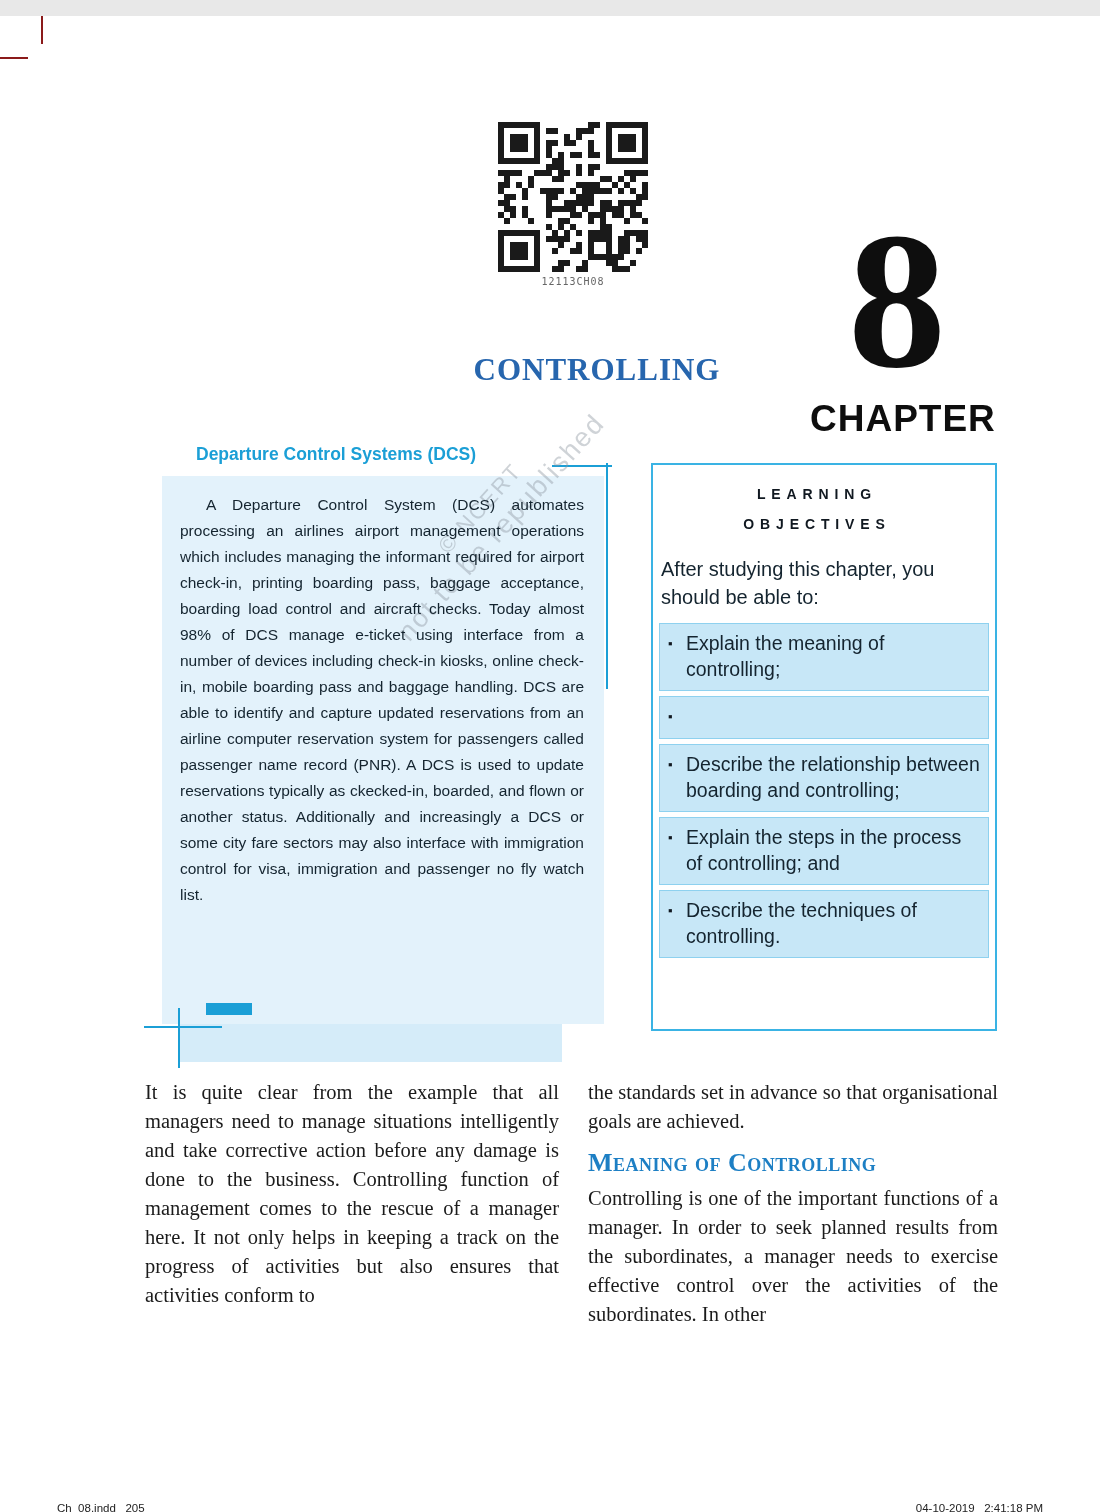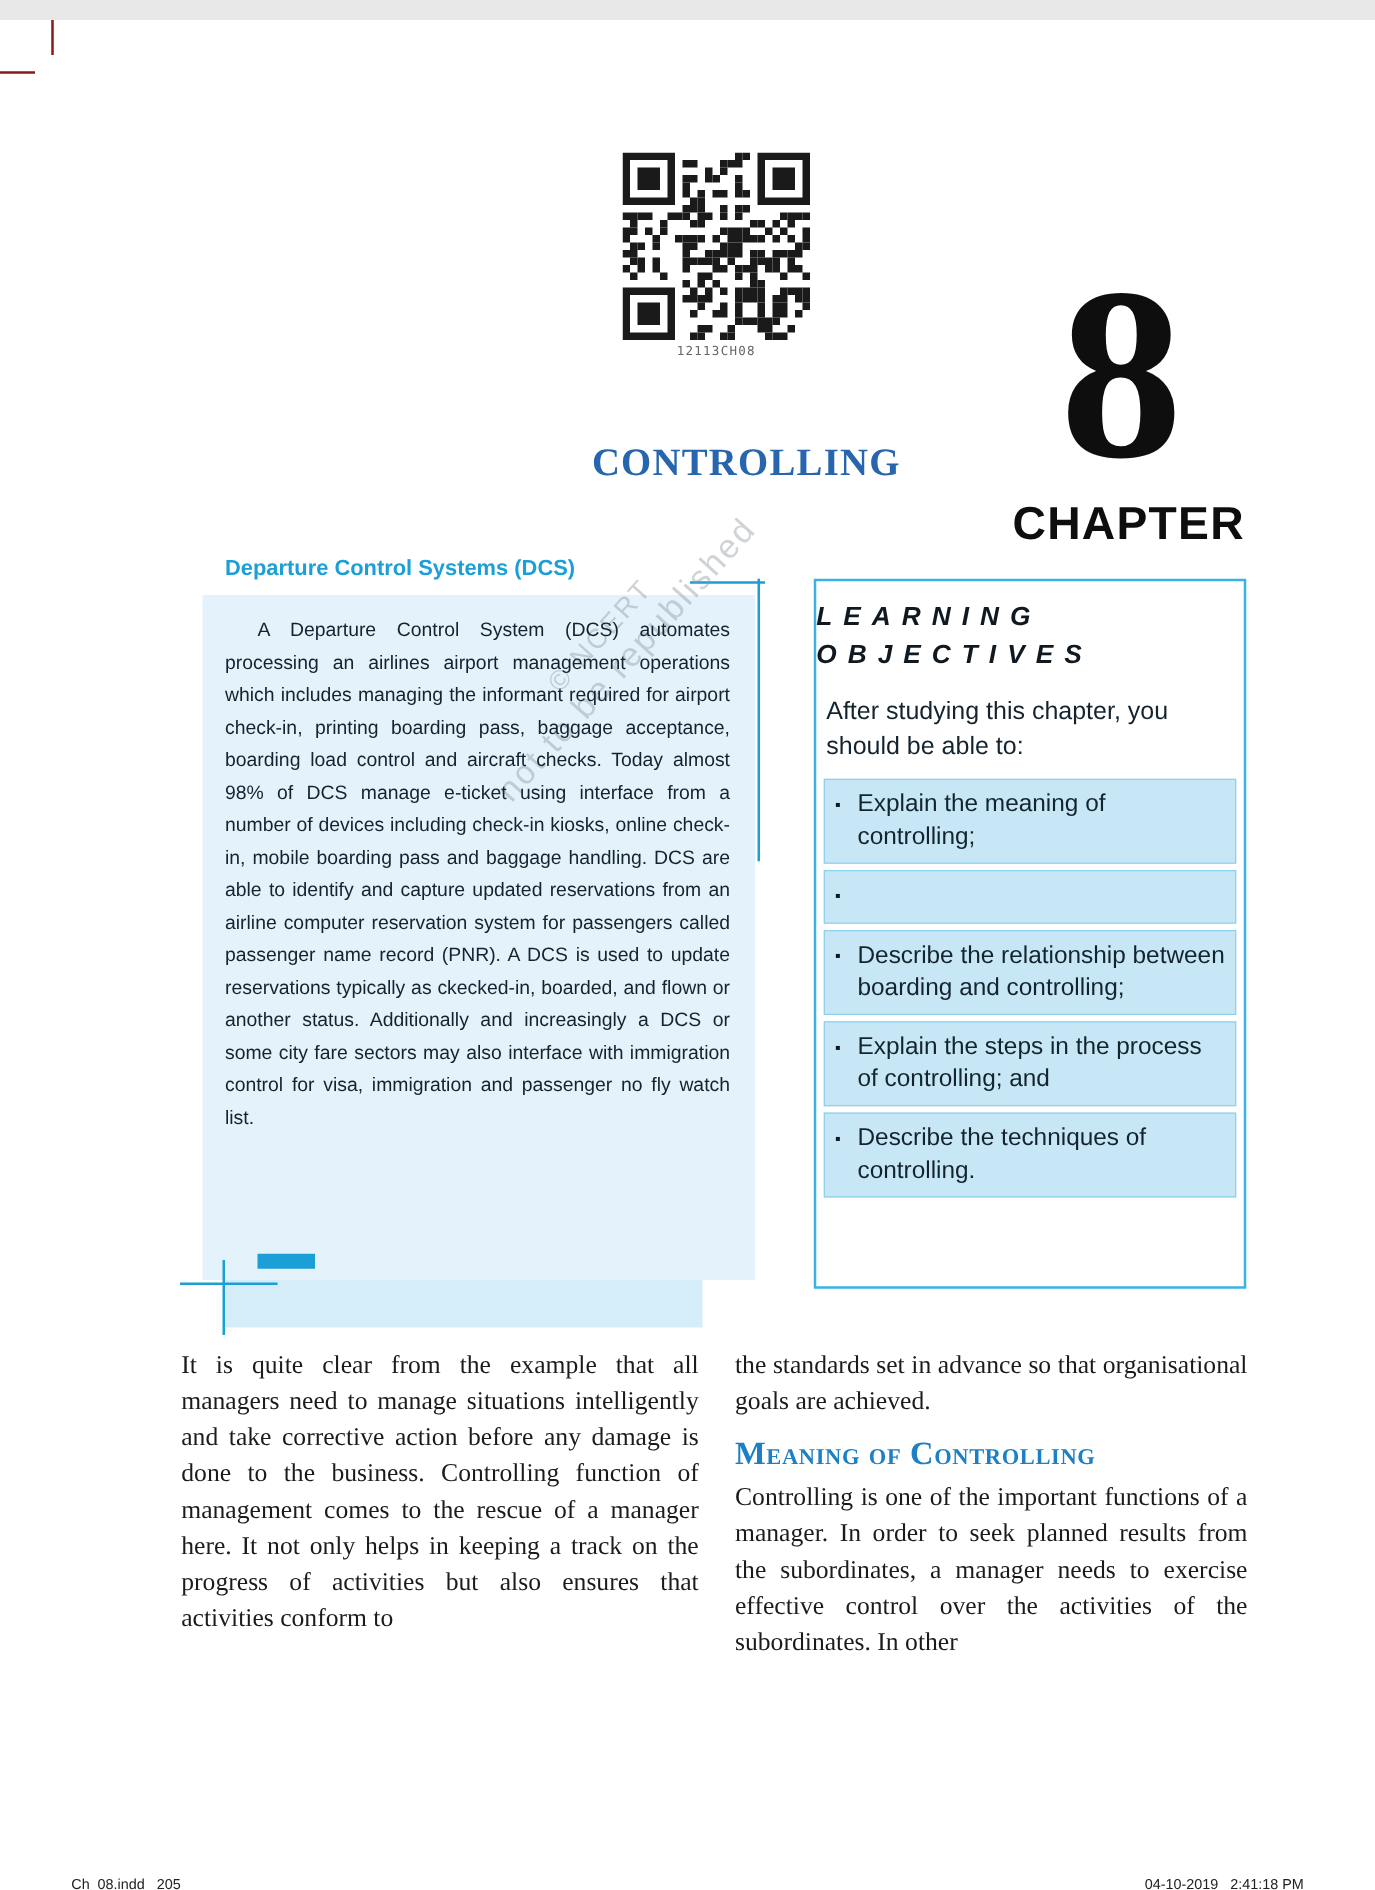--- a/index.html
+++ b/index.html
@@ -30,21 +30,21 @@
   .chapter-num{position:absolute;left:822px;top:186px;width:150px;text-align:center;
     font-family:"Liberation Serif",serif;font-weight:bold;font-size:196px;line-height:1;color:#0e0e0e;}
   .chapter-label{position:absolute;left:810px;top:382px;width:170px;text-align:center;
     font-family:"Liberation Sans",sans-serif;font-weight:bold;font-size:37px;letter-spacing:1px;color:#0e0e0e;}
 
   .page-title{position:absolute;left:347px;top:336px;width:500px;text-align:center;
     font-family:"Liberation Serif",serif;font-weight:bold;font-size:31px;letter-spacing:1px;
     color:var(--title_blue);}
 
   
-  .dcs-heading{position:absolute;left:180px;top:428px;
+  .dcs-heading{position:absolute;left:196px;top:428px;
     font-family:"Liberation Sans",sans-serif;font-weight:bold;font-size:17.5px;color:var(--cyan);}
   .dcs-hline{position:absolute;left:552px;top:449px;width:60px;height:2px;background:var(--cyan);}
   .dcs-vline{position:absolute;left:606px;top:447px;width:2px;height:226px;background:var(--cyan);}
   .dcs-box{position:absolute;left:162px;top:460px;width:442px;height:548px;
     background:var(--box_bg);padding:16px 20px 12px 18px;overflow:hidden;}
   .dcs-body{position:relative;z-index:3;
     font-family:"Liberation Sans",sans-serif;font-size:15.5px;line-height:26px;
     text-align:justify;text-indent:26px;color:var(--dark_text);}
   .dcs-shadow{position:absolute;left:180px;top:1008px;width:382px;height:38px;background:#d5ecf9;}
   .dcs-rect{position:absolute;left:206px;top:987px;width:46px;height:12px;background:var(--cyan);z-index:4;}
@@ -56,22 +56,22 @@
     transform:rotate(-48deg);transform-origin:left top;pointer-events:none;
     font-family:"Liberation Sans",sans-serif;color:rgba(140,150,160,0.42);
     letter-spacing:2px;text-align:center;}
   .watermark .wm1{font-size:22px;}
   .watermark .wm2{font-size:27px;}
 
   
   .obj-panel{position:absolute;left:651px;top:447px;width:346px;height:568px;
     border:2px solid var(--panel_border);background:#fff;
     font-family:"Liberation Sans",sans-serif;}
-  .obj-title{margin:14px 14px 0 0;text-align:left;font-weight:bold;font-size:21px;
-    letter-spacing:0.42em;color:#101820;line-height:30px;font-style:italic;}
+  .obj-title{margin:14px 14px 0 0;text-align:center;font-weight:bold;font-size:14px;
+    letter-spacing:0.42em;color:#101820;line-height:30px;}
   .obj-intro{margin:16px 40px 12px 8px;font-size:20px;line-height:28px;color:var(--dark_text);}
   .obj-list{margin:0 6px 6px 6px;display:flex;flex-direction:column;gap:5px;}
   .obj-item{background:var(--item_bg);border:1px solid #8ed1ef;padding:6px 8px 8px 8px;
     display:flex;align-items:flex-start;}
   .obj-bullet{flex:0 0 18px;font-size:13px;line-height:26px;margin-top:1px;color:#101820;}
   .obj-text{font-size:19.5px;line-height:26px;color:var(--dark_text);}
 
   
   .body-col1{position:absolute;left:145px;top:1062px;width:414px;
     font-size:20.5px;line-height:29px;text-align:justify;color:#1b1b1b;}

